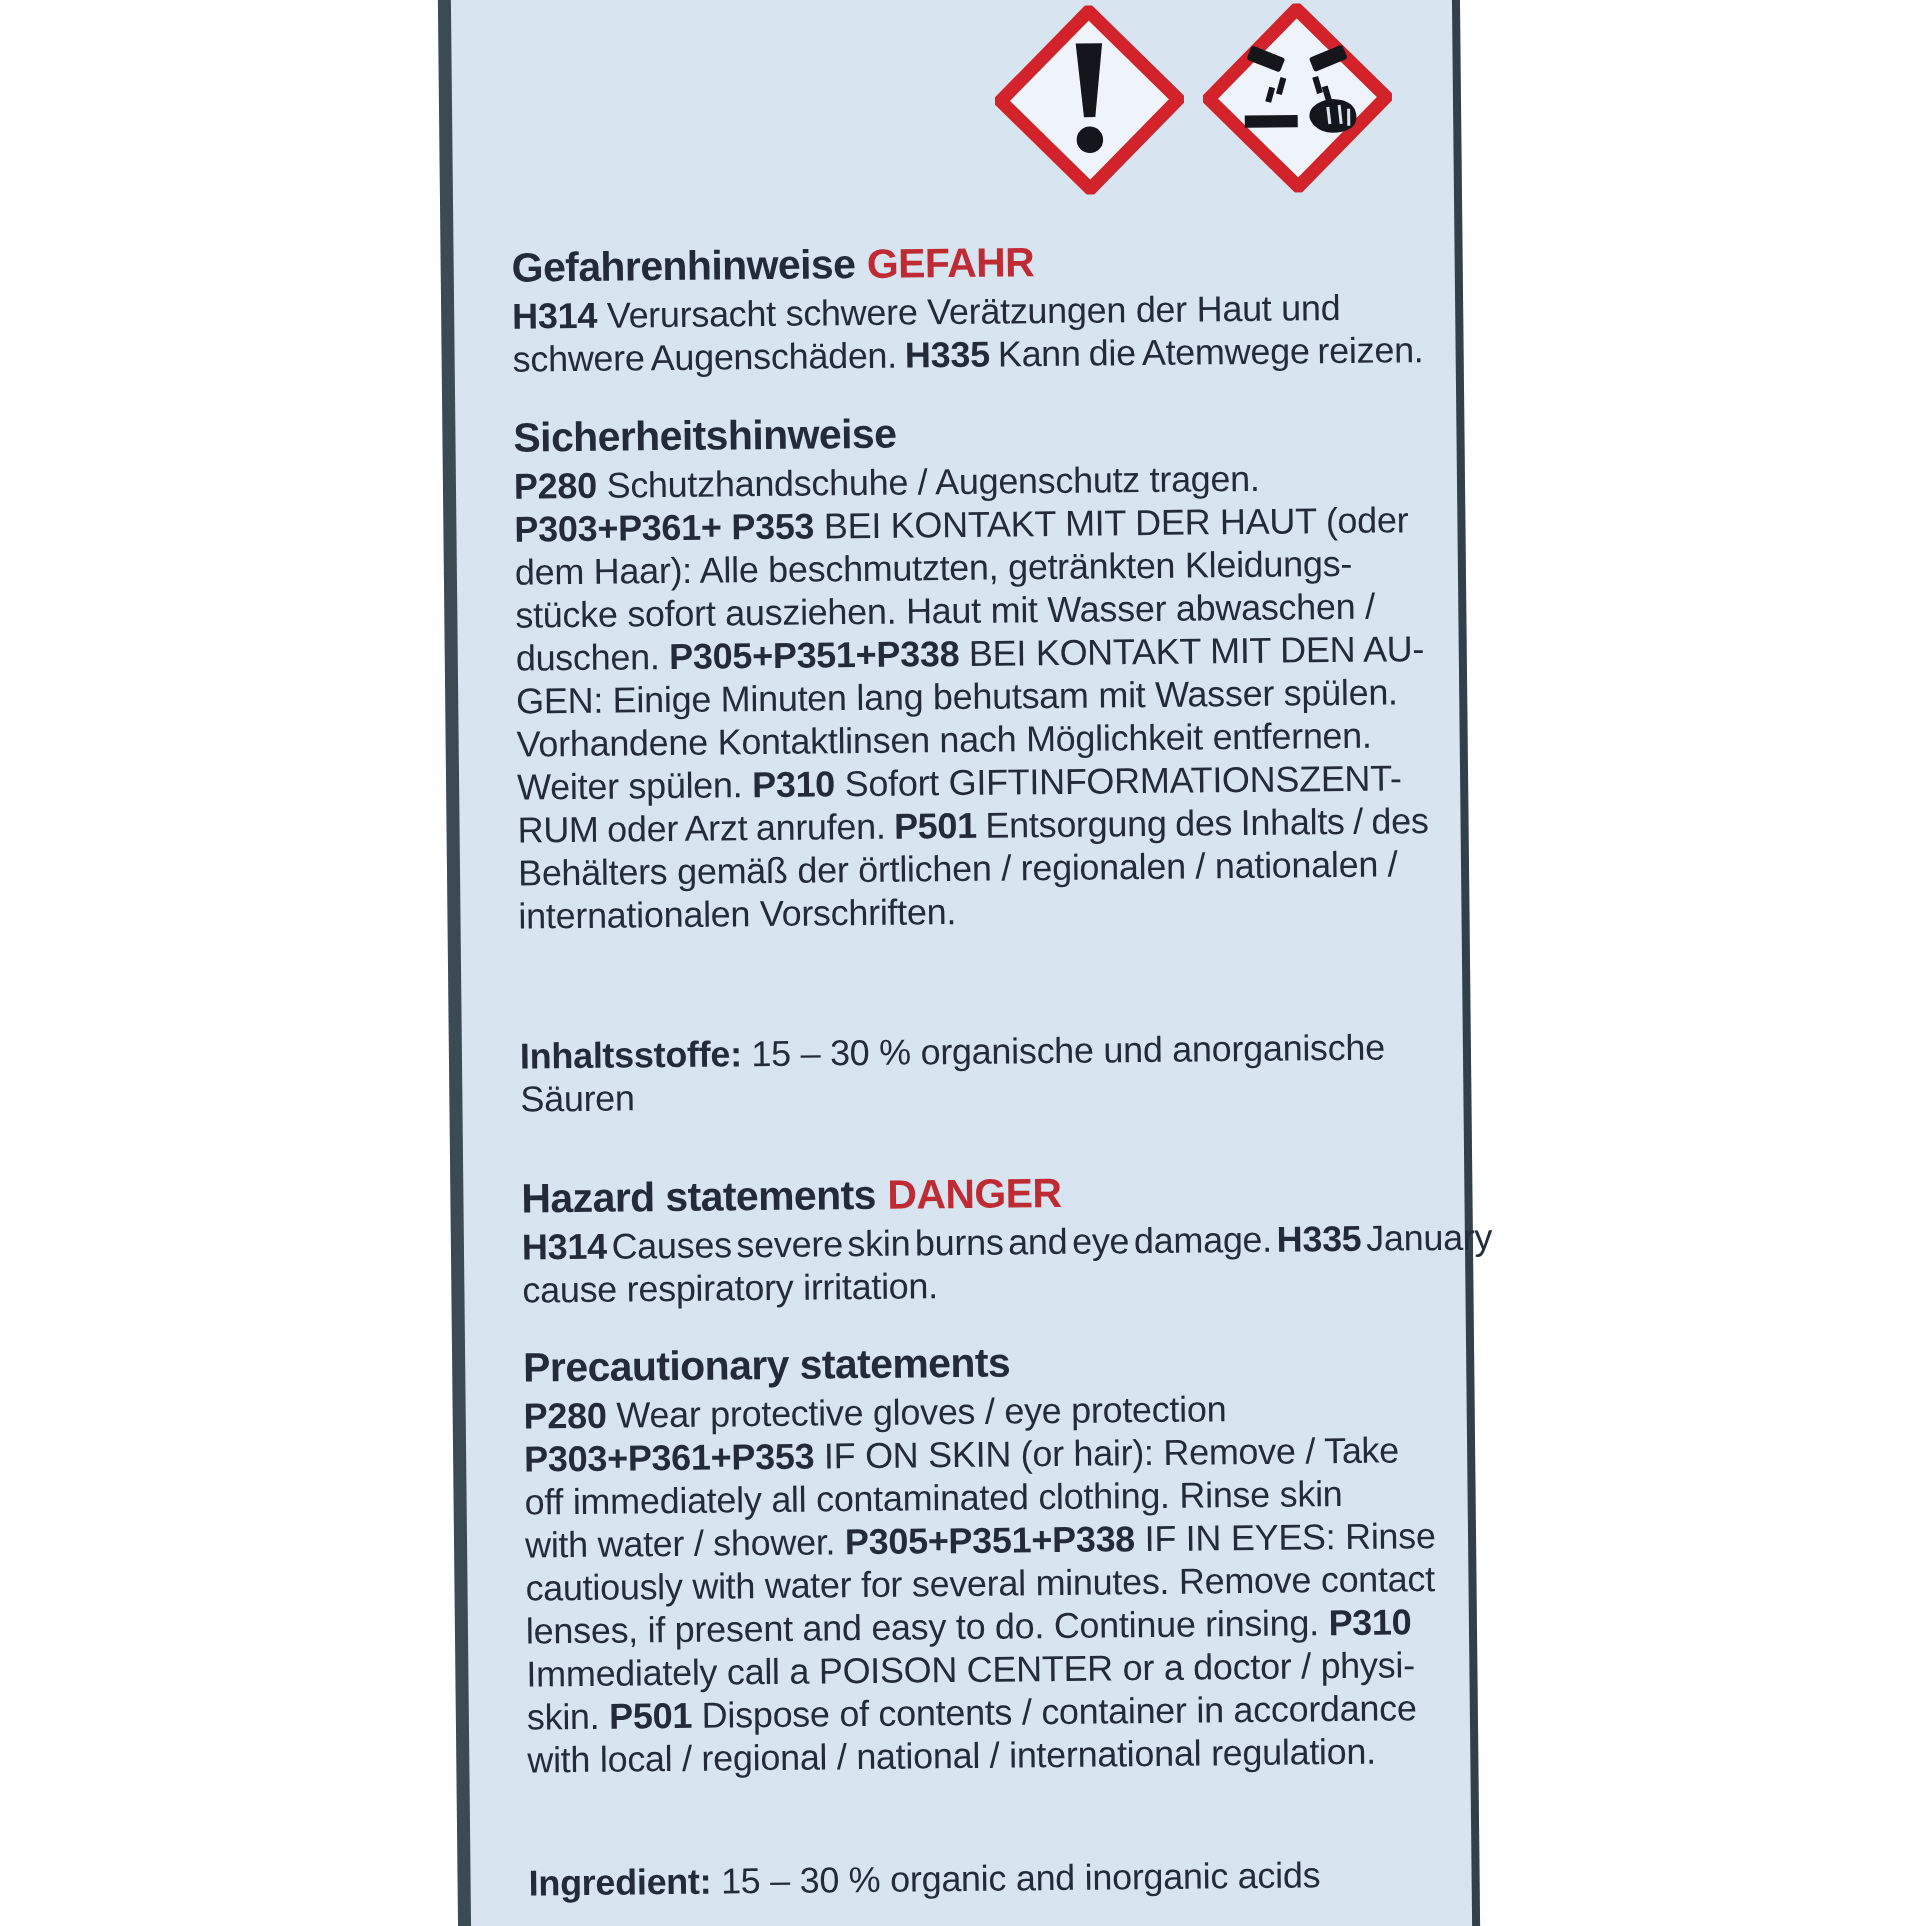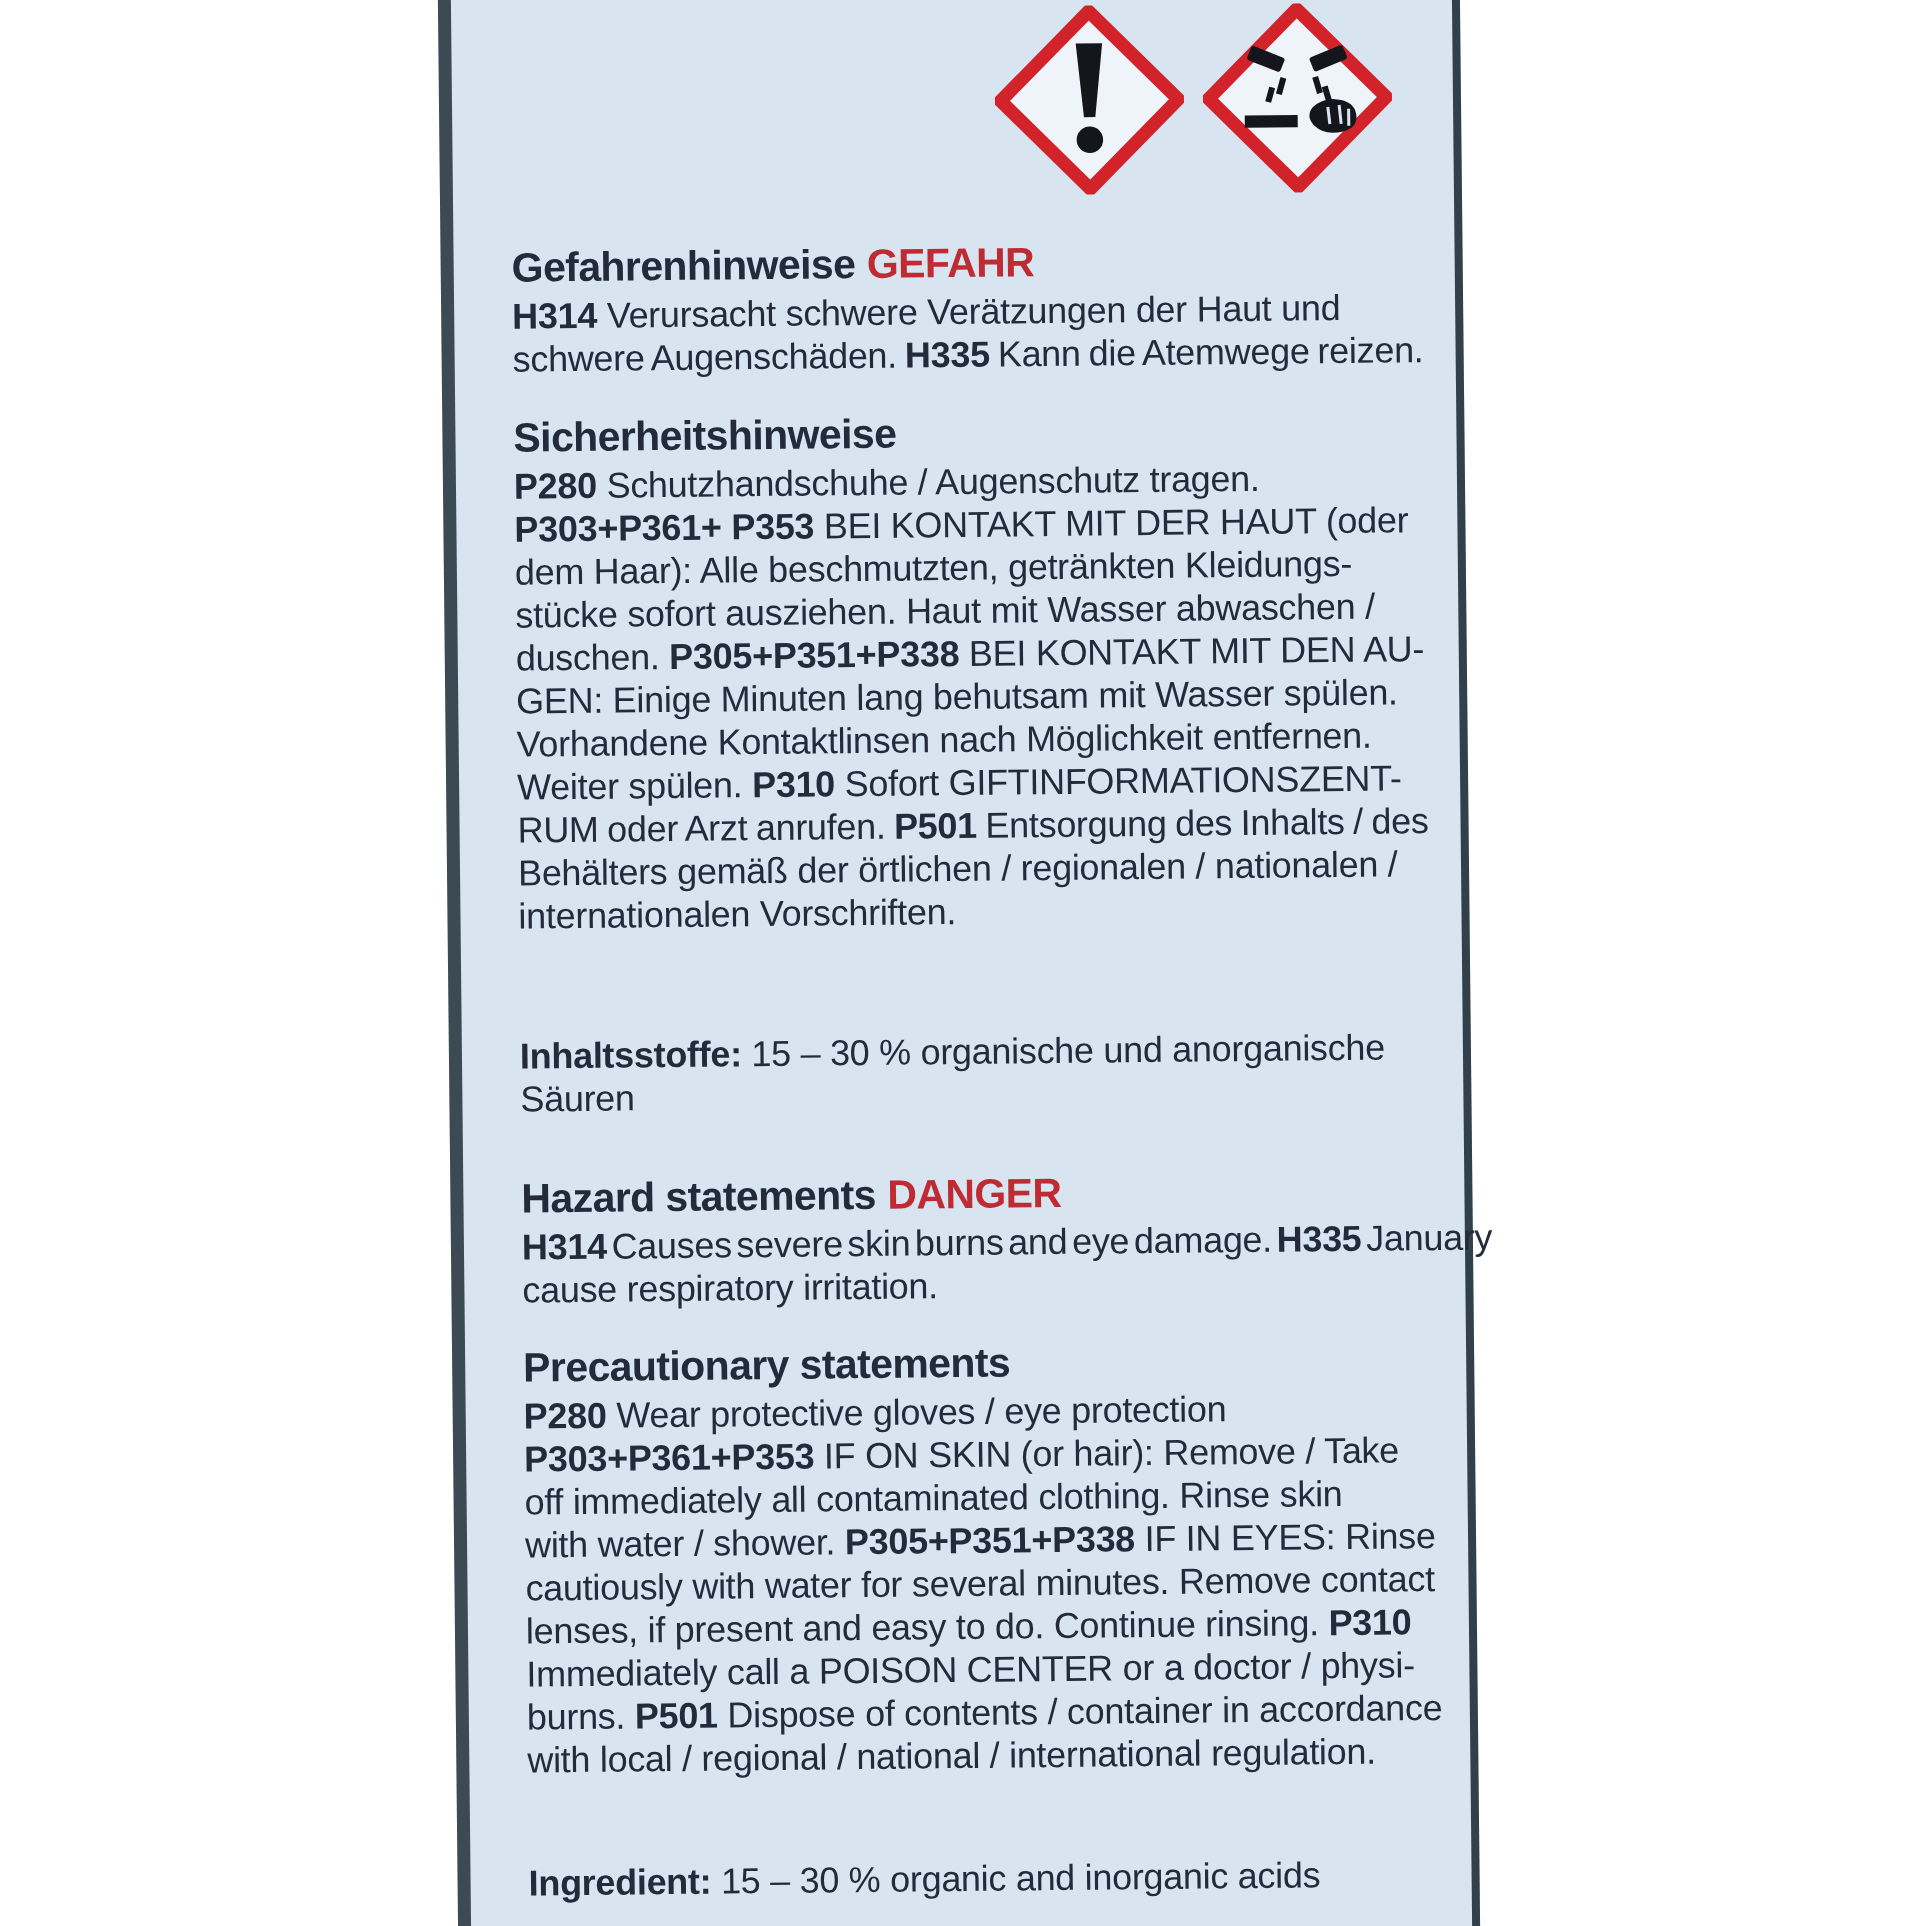--- a/index.html
+++ b/index.html
@@ -133,21 +133,21 @@
           <span class="h">Precautionary statements</span>
         </div>
         <div class="lines">
             <div class="line j" style="word-spacing: 0px;"><span class="b">P280</span><span> Wear protective gloves / eye protection</span></div>
             <div class="line j" style="word-spacing: 0px;"><span class="b">P303+P361+P353</span><span> IF ON SKIN (or hair): Remove / Take</span></div>
             <div class="line j" style="word-spacing: 0px;"><span>off immediately all contaminated clothing. Rinse skin</span></div>
             <div class="line j" style="word-spacing: 0px;"><span>with water / shower. </span><span class="b">P305+P351+P338</span><span> IF IN EYES: Rinse</span></div>
             <div class="line j" style="word-spacing: 0px;"><span>cautiously with water for several minutes. Remove contact</span></div>
             <div class="line j" style="word-spacing: 0px;"><span>lenses, if present and easy to do. Continue rinsing. </span><span class="b">P310</span></div>
             <div class="line j" style="word-spacing: 0px;"><span>Immediately call a POISON CENTER or a doctor / physi-</span></div>
-            <div class="line j" style="word-spacing: 0px;"><span>burns. </span><span class="b">P501</span><span> Dispose of contents / container in accordance</span></div>
+            <div class="line j" style="word-spacing: 0px;"><span>skin. </span><span class="b">P501</span><span> Dispose of contents / container in accordance</span></div>
             <div class="line"><span>with local / regional / national / international regulation.</span></div>
           </div>
       </section>
 
       <section class="sec" id="sec-en-ingredients">
         <div class="lines">
             <div class="line"><span class="b">Ingredient:</span><span> 15 – 30 % organic and inorganic acids</span></div>
           </div>
       </section>
 

